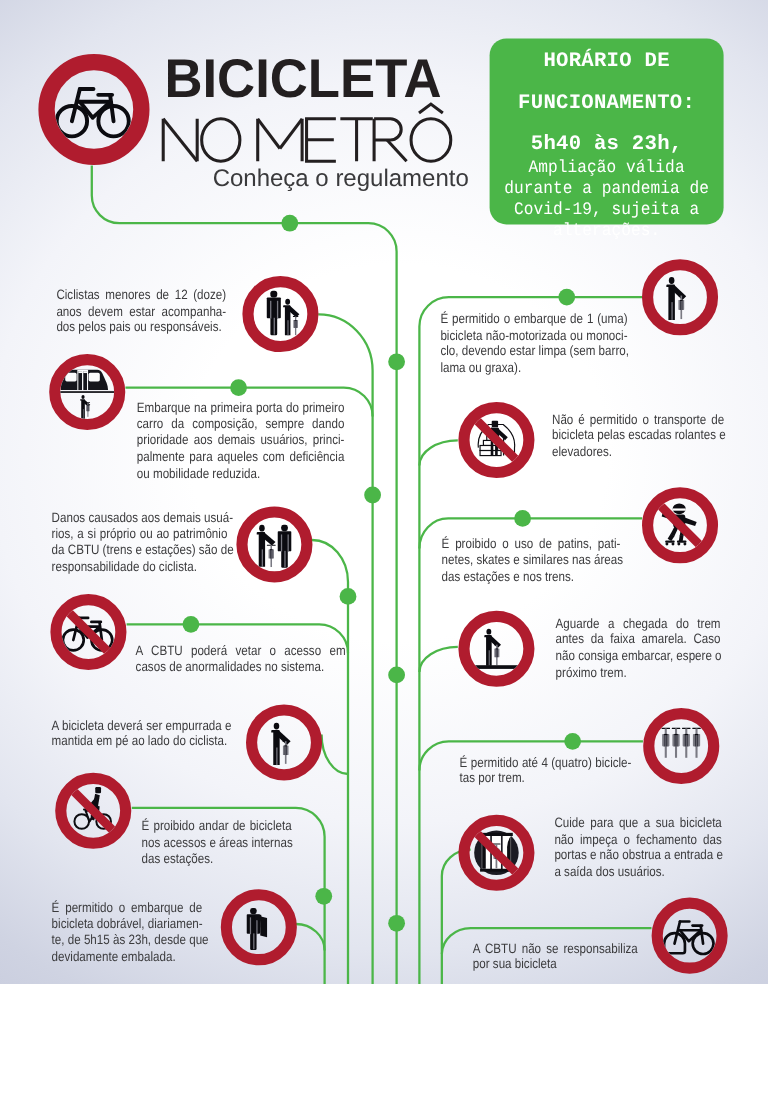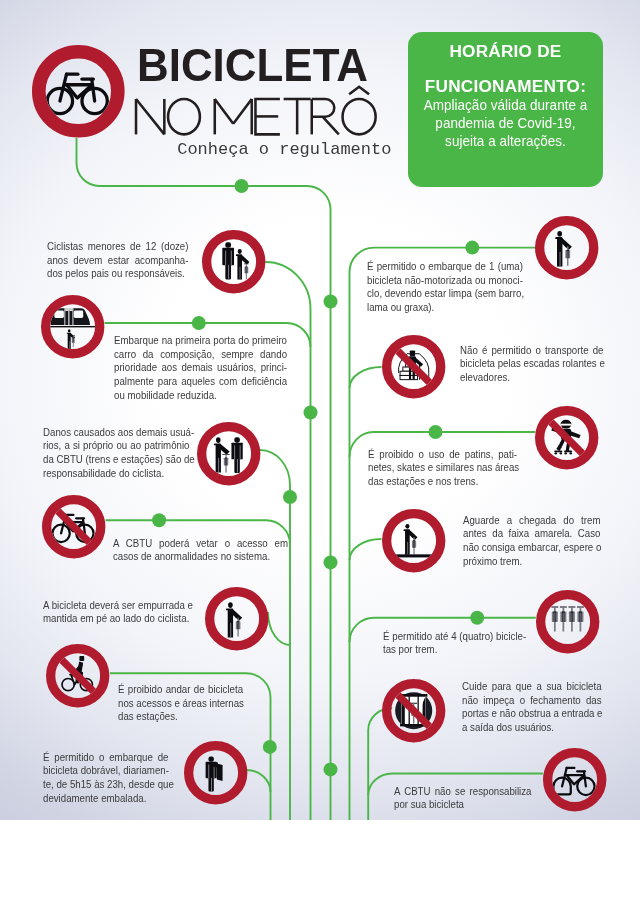--- a/index.html
+++ b/index.html
@@ -21,28 +21,28 @@
 
   
   #lines{position:absolute;left:0;top:0;width:640px;height:920px;}
 
   
   #t1{position:absolute;left:137.0px;top:60.0px;
       font-weight:bold;font-size:45.5px;line-height:32.8px;color:#231f20;
       white-space:nowrap;transform:scaleX(0.965);transform-origin:0 0;}
   #t1 span{display:block;position:relative;top:-10.3px;}
   #t2svg{position:absolute;left:122.2px;top:84.7px;}
-  #t3{position:absolute;left:177.2px;top:144.9px;font-size:17px;
-      line-height:15.1px;color:#3a3a3c;white-space:nowrap;font-family:Liberation Mono, monospace;}
+  #t3{position:absolute;left:177.2px;top:144.9px;font-size:20px;
+      line-height:15.1px;color:#3a3a3c;white-space:nowrap;}
   #t3 span{display:block;position:relative;top:-3.3px;}
 
   
   #hours{position:absolute;left:408px;top:31.9px;width:195px;height:154.8px;
          background:#4bb648;border-radius:14px;color:#fff;text-align:center;
-         box-sizing:border-box;padding:0;}
+         box-sizing:border-box;padding:0;font-family:Liberation Mono, monospace;}
   #hours .big{font-size:17.2px;font-weight:bold;line-height:21.4px;letter-spacing:0.22px;margin-top:13px;}
   #hours .small{font-size:14.6px;line-height:17.9px;letter-spacing:0.05px;
                 transform:scaleX(0.923);transform-origin:50% 0;}
   #hours .big:first-child{margin-top:9.5px;}
   #hours .small:first-of-type{margin-top:4.4px;}
 
   
   .itxt{position:absolute;font-size:11.3px;line-height:13.7px;color:#3b3b3d;
         transform:scaleX(0.857);transform-origin:0 0;}
   .itxt .ln{display:block;white-space:nowrap;}
@@ -138,20 +138,21 @@
       <path d="M 223.11 0.00 A 16.55 17.70 0 1 1 223.11 35.40 A 16.55 17.70 0 1 1 223.11 0.00" fill="none" stroke="#231f20" stroke-width="2.55" stroke-linecap="butt" stroke-linejoin="miter"></path>
       <path d="M 213.18 -4.78 L 223.11 -12.21 L 233.04 -4.78" fill="none" stroke="#231f20" stroke-width="2.55" stroke-linecap="butt" stroke-linejoin="miter"></path>
     </svg>
 <div id="t3">
       <span>Conheça o regulamento</span>
     </div>
 
 <div id="hours">
   <div class="big">HORÁRIO DE</div>
   <div class="big">FUNCIONAMENTO:</div>
+  <div class="big">5h40 às 23h,</div>
   <div class="small">Ampliação válida durante a pandemia de Covid-19, sujeita a alterações.</div>
 </div>
 
 <svg class="sign" style="left:201.80px;top:230.30px;width:63.40px;height:63.40px" viewBox="0 0 63.40 63.40">
 <defs>
         <clipPath id="clip_r1">
           <circle cx="31.7" cy="31.7" r="22.40"></circle>
         </clipPath>
       </defs>
 <circle cx="31.7" cy="31.7" r="27.05" fill="none" stroke="#b01c2e" stroke-width="9.30"></circle>

